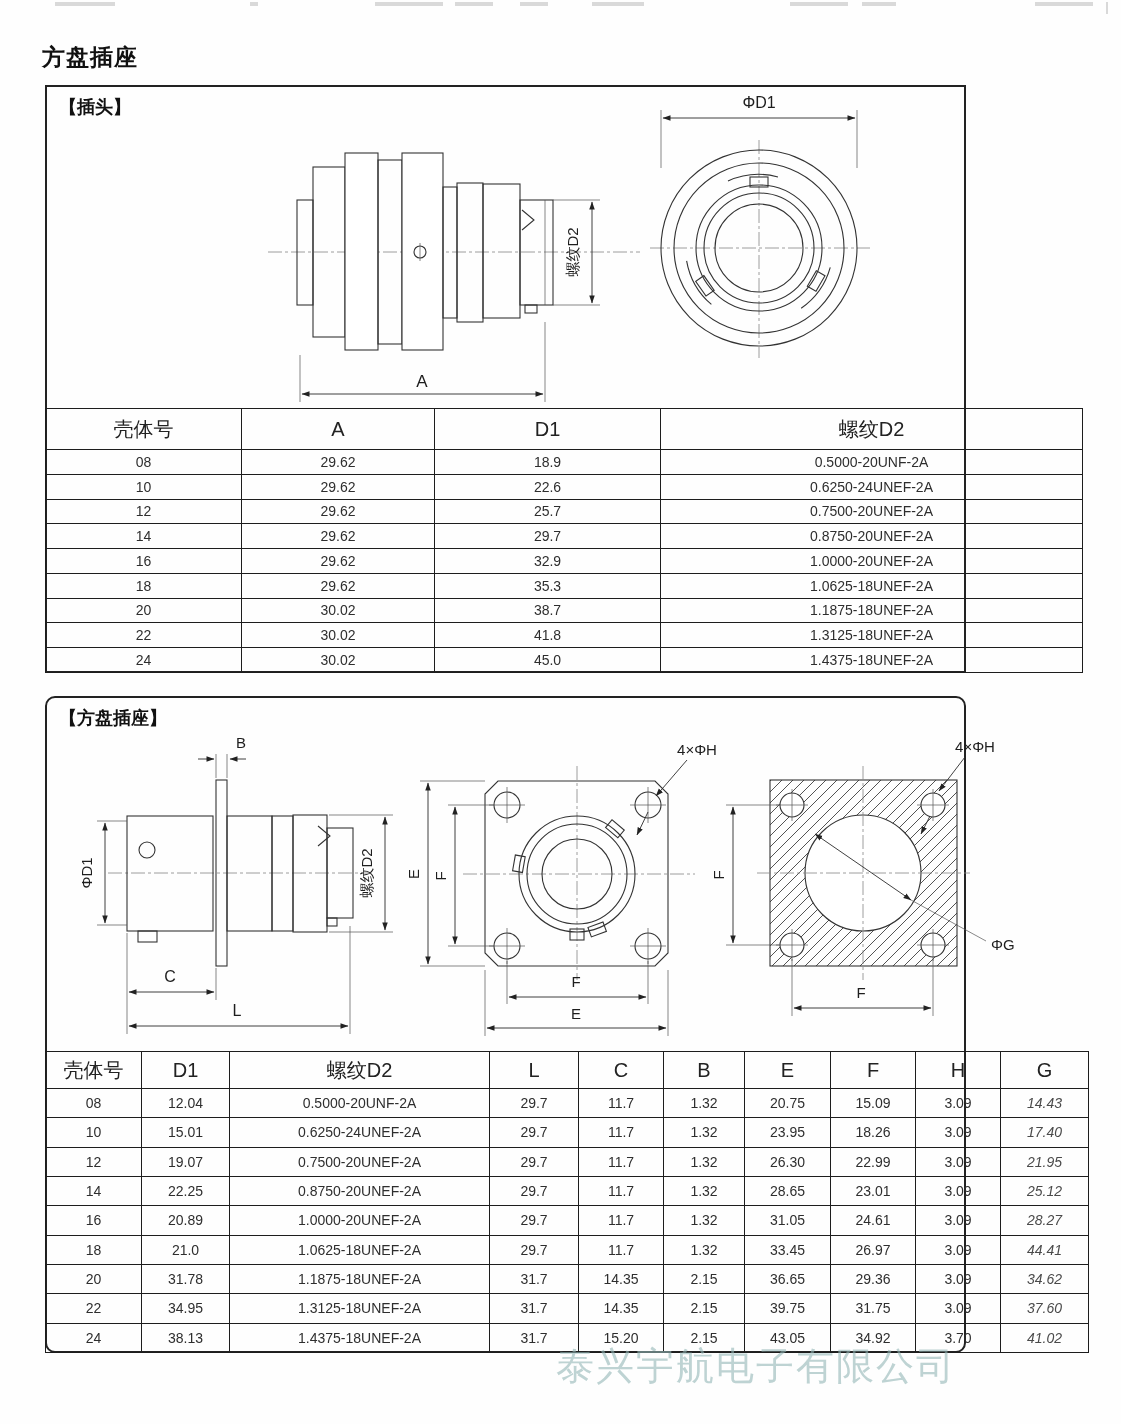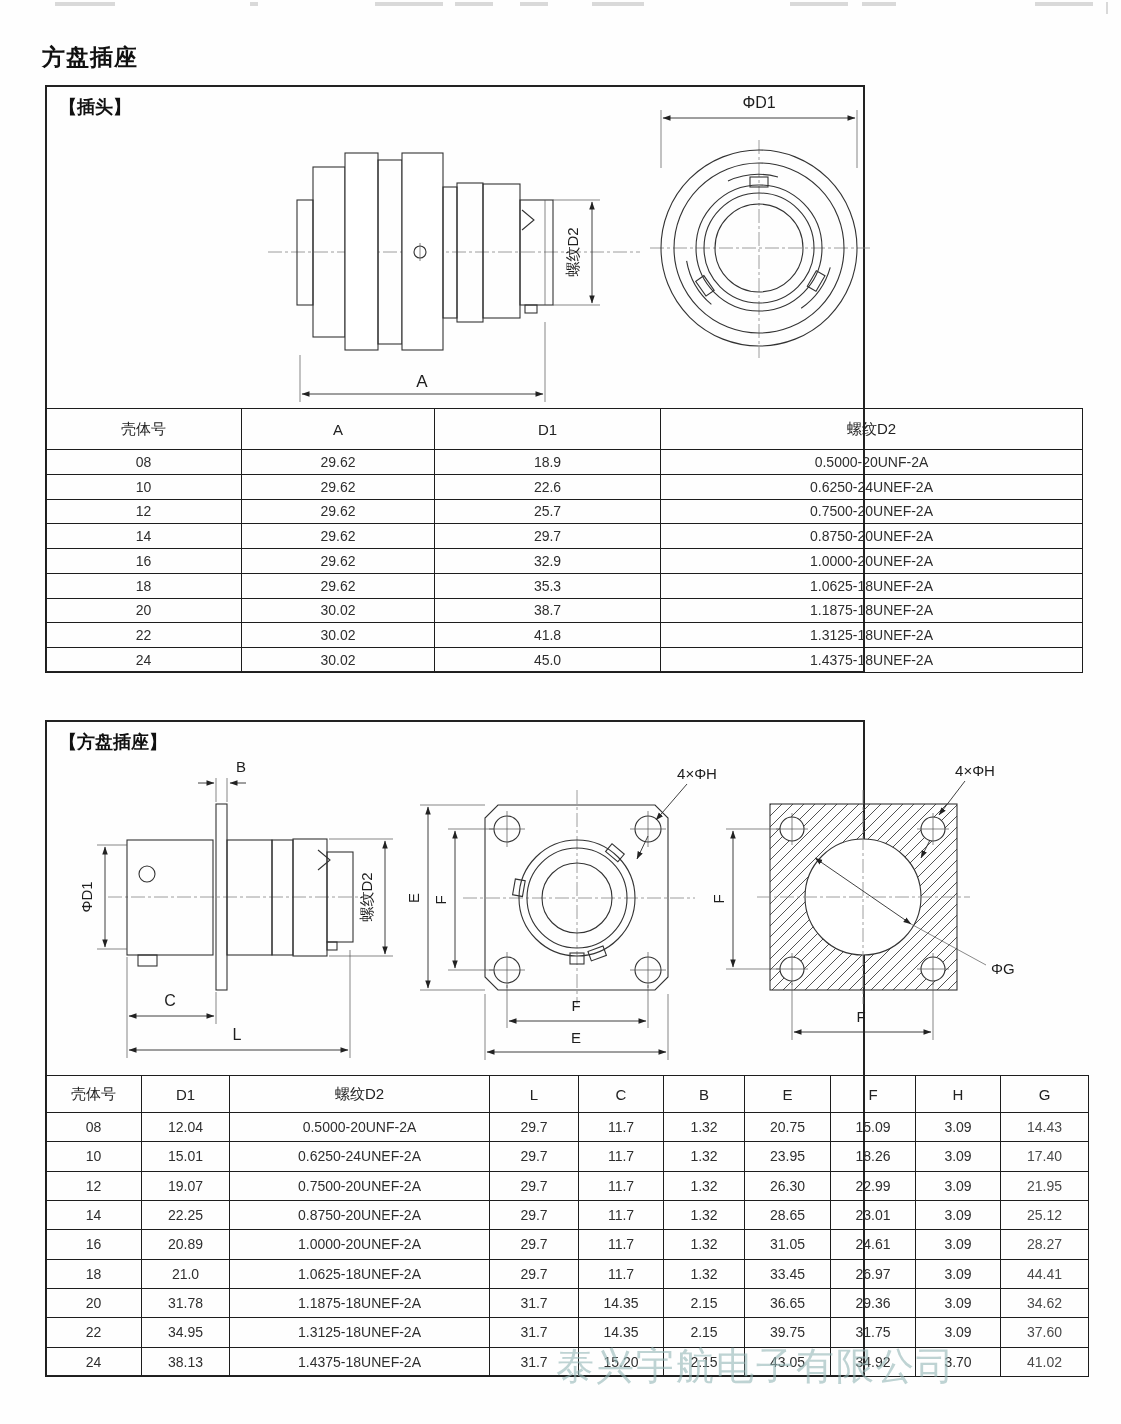--- a/index.html
+++ b/index.html
@@ -3,44 +3,44 @@
 <meta charset="utf-8">
 <style>
   html,body{margin:0;padding:0;background:#ffffff;}
   #page{position:relative;width:1121px;height:1424px;background:#fefefe;overflow:hidden;
         font-family:"Liberation Sans","DejaVu Sans",sans-serif;color:#222;}
   
   .frag{position:absolute;top:2px;height:4px;background:#b9b9b9;opacity:.55;}
   
   .page-title{position:absolute;left:42px;top:42px;font-size:23px;font-weight:700;color:#101010;letter-spacing:1px;}
   
-  .secbox{position:absolute;left:45px;width:820px;border:2px solid #222;box-sizing:border-box;background:transparent;}
+  .secbox{position:absolute;left:45px;width:921px;border:2px solid #222;box-sizing:border-box;background:transparent;}
   #sec-plug{top:85px;height:588px;}
-  #sec-rec{top:720px;height:657px;}
+  #sec-rec{top:696px;height:657px;border-radius:10px;}
   .seclabel{position:absolute;left:12px;top:8px;font-size:18px;font-weight:600;color:#111;}
   
   .drawing{position:absolute;left:0;}
   
   table{border-collapse:collapse;table-layout:fixed;position:absolute;left:-2px;bottom:-2px;
         width:1033px;background:transparent;}
   th,td{border:1px solid #1d1d1d;text-align:center;vertical-align:middle;
         font-size:14px;color:#2e2e2e;padding:0;font-weight:400;white-space:nowrap;}
-  th{font-size:15px;color:#222;}
+  th{font-size:20px;color:#222;}
   .t1{height:265px;} .t1 th{height:40px;}
   .t2{height:302px;} .t2 th{height:36px;}
   .t1 th:nth-child(1),.t1 td:nth-child(1){width:195px;}
   .t1 th:nth-child(2),.t1 td:nth-child(2){width:192px;}
   .t1 th:nth-child(3),.t1 td:nth-child(3){width:225px;}
   .t1 th:nth-child(4),.t1 td:nth-child(4){width:421px;}
   .t2 th:nth-child(1){width:95px;}  .t2 th:nth-child(2){width:87px;}
   .t2 th:nth-child(3){width:259px;} .t2 th:nth-child(4){width:88px;}
   .t2 th:nth-child(5){width:84px;}  .t2 th:nth-child(6){width:80px;}
   .t2 th:nth-child(7){width:85px;}  .t2 th:nth-child(8){width:84px;}
   .t2 th:nth-child(9){width:84px;}  .t2 th:nth-child(10){width:87px;}
-  .t2 td:nth-child(10){color:#4a4a4a;}
+  .t2 td:nth-child(10){color:#4a4a4a;font-style:italic;}
   
   .wm-center{position:absolute;left:368px;top:552px;font-size:158px;font-weight:700;
              color:rgba(168,173,216,0.55);letter-spacing:22px;z-index:6;pointer-events:none;line-height:1;}
   .wm-bottom{position:absolute;left:556px;top:1344px;font-size:38px;font-weight:400;
              color:rgba(146,182,182,0.6);letter-spacing:2px;z-index:6;pointer-events:none;line-height:1.2;}
   
   svg text{font-family:"Liberation Sans","DejaVu Sans",sans-serif;fill:#1e1e1e;}
   .ln{stroke:#333;stroke-width:1.1;fill:none;}
   .lnf{stroke:#333;stroke-width:1.1;fill:#fff;}
   .thin{stroke:#555;stroke-width:.7;fill:none;}

